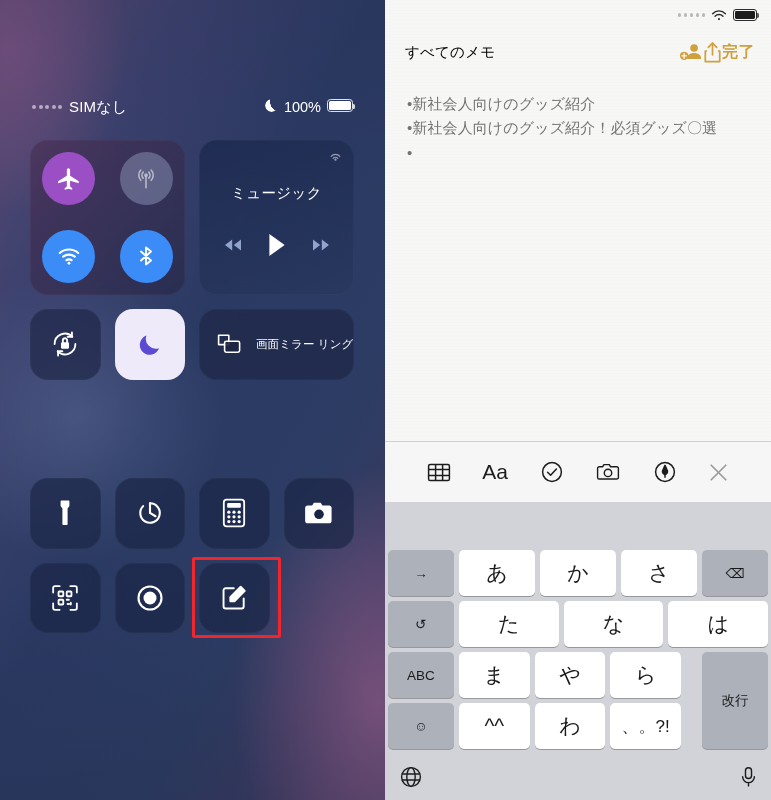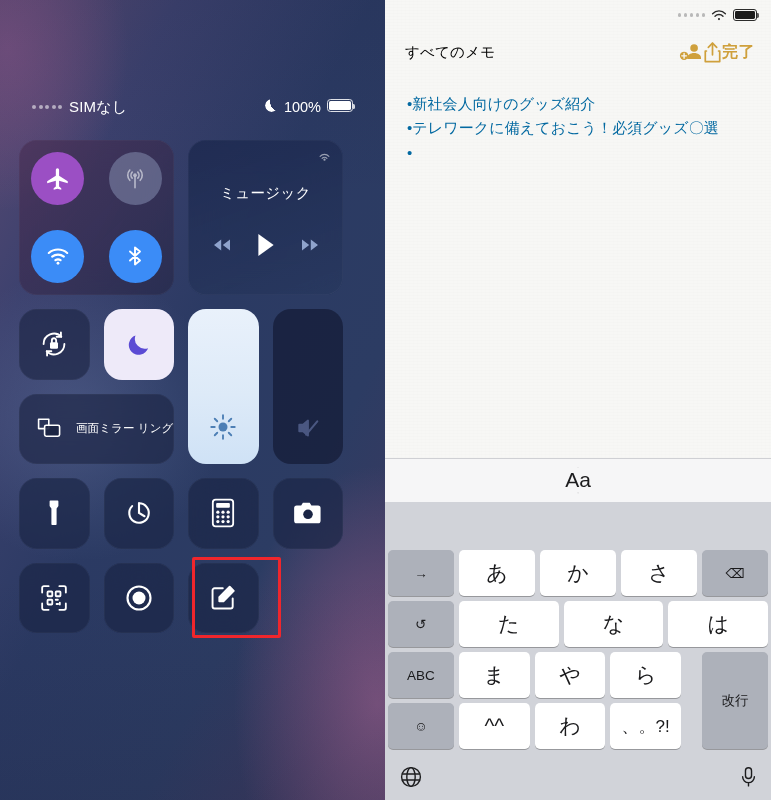--- a/index.html
+++ b/index.html
@@ -44,21 +44,21 @@
     background:#fff;
     -webkit-mask:radial-gradient(circle 10px at 115% 18%,transparent 99%,#000 100%);
             mask:radial-gradient(circle 10px at 115% 18%,transparent 99%,#000 100%);
   }
   .batt-pct{font-size:14.5px;}
   .batt{width:26px;height:13px;border:1.3px solid rgba(255,255,255,.85);border-radius:3.5px;position:relative;padding:1.3px;}
   .batt span{display:block;height:100%;width:100%;background:#fff;border-radius:1.6px;}
   .batt::after{content:"";position:absolute;right:-3.2px;top:3.6px;width:2px;height:5px;border-radius:0 1.5px 1.5px 0;background:rgba(255,255,255,.8);}
 
   
-  #cc-grid{position:absolute;top:140px;left:19px;width:325px;z-index:3;}
+  #cc-grid{position:absolute;top:140px;left:30px;width:325px;z-index:3;}
   .cc-row{display:flex;gap:14px;}
   .tile{
     background:rgba(28,36,66,.62);
     backdrop-filter:blur(16px);
     border-radius:18px;
     position:relative;overflow:hidden;
   }
   .tile::before{
     content:"";position:absolute;inset:0;border-radius:inherit;
     box-shadow:inset 0 0 0 .6px rgba(255,255,255,.055);
@@ -118,28 +118,28 @@
   .n-batt span{display:block;height:100%;width:100%;background:#1c1c1c;border-radius:1.4px;}
   .n-batt::after{content:"";right:-3px;top:3.2px;width:2px;height:4.6px;position:absolute;border-radius:0 1.4px 1.4px 0;background:rgba(40,40,40,.75);}
 
   #n-header{height:44px;display:flex;align-items:center;justify-content:space-between;padding:0 16px 0 20px;z-index:2;}
   #n-back{color:#000000;font-size:14.5px;letter-spacing:.2px;}
   .n-actions{display:flex;align-items:center;}
   #n-done{color:#cfa03c;font-size:16px;font-weight:bold;letter-spacing:.5px;}
 
   #n-title{padding:6px 22px 0;font-size:21px;font-weight:bold;color:#1d1d1f;letter-spacing:.5px;z-index:2;}
   #n-body{padding:18px 22px 0;z-index:2;}
-  .n-line{font-size:15px;color:#0369a1;line-height:1.62;letter-spacing:.1px;white-space:pre;}
+  .n-line{font-size:15px;color:#737373;line-height:1.62;letter-spacing:.1px;white-space:pre;}
 
   #n-spacer{flex:1;}
 
   
   #kb-toolbar{
-    height:44px;background:#f6f6f7;border-top:.8px solid #cfd0d4;
-    display:flex;align-items:center;justify-content:space-around;padding:8px 26px;z-index:2;flex-direction:column;
+    height:61px;background:#f6f6f7;border-top:.8px solid #cfd0d4;
+    display:flex;align-items:center;justify-content:space-around;padding:8px 26px;z-index:2;
   }
   #kb-candidates{height:44px;background:#d1d3d9;z-index:2;}
   #keyboard{background:#d1d3d9;padding:4px 3px 0;z-index:2;}
   .kb-row{display:flex;gap:5px;margin-bottom:5px;height:46px;}
   .key{
     border-radius:5px;display:flex;align-items:center;justify-content:center;
     font-size:21px;color:#1a1a1c;
     box-shadow:0 1px 0 rgba(0,0,0,.28);
   }
   .k-white{background:#fff;flex:1;}
@@ -220,21 +220,21 @@
             <path d="M2 1l14 10L2 21z"></path>
           </svg>
           <svg width="20" height="16" viewBox="0 0 24 20" fill="#8fa3cc">
             <path d="M2 3v14l9-7zM13 3v14l9-7z"></path>
           </svg>
         </div>
       </div>
     </div>
 
     <div class="cc-row" style="margin-bottom:14px;">
-      <div style="display:flex;flex-direction:column;gap:14px;">
+      <div style="display:flex;flex-direction:row;gap:14px;">
         <div style="display:flex;gap:14px;">
           <div class="tile tile-sq">
             <svg width="32" height="32" viewBox="0 0 24 24" fill="none" stroke="#fff" stroke-width="1.4" stroke-linecap="round">
               <path d="M4.2 12a7.8 7.8 0 0 1 13.3-5.5M19.8 12a7.8 7.8 0 0 1-13.3 5.5"></path>
               <path d="M17.2 3.4v3.2h-3.2M6.8 20.6v-3.2h3.2"></path>
               <rect x="9" y="10.6" width="6" height="5" rx="1" fill="#fff" stroke="none"></rect>
               <path d="M10.4 10.6V9.3a1.6 1.6 0 0 1 3.2 0v1.3"></path>
             </svg>
           </div>
           <div class="tile tile-sq tile-dnd-on">
@@ -366,21 +366,21 @@
           <path d="M5.6 6.6 10 2.2l4.4 4.4"></path>
         <path d="M3.6 10.4H2.4v11.2h15.2V10.4h-1.2"></path>
       </svg>
       <span id="n-done">完了</span>
     </div>
   </div>
 
 
   <div id="n-body">
     <div class="n-line">•新社会人向けのグッズ紹介</div>
-    <div class="n-line">•テレワークに備えておこう！必須グッズ〇選</div>
+    <div class="n-line">•新社会人向けのグッズ紹介！必須グッズ〇選</div>
     <div class="n-line">•</div>
   </div>
 
   <div id="n-spacer"></div>
 
   <div id="kb-toolbar">
     <svg width="24" height="21" viewBox="0 0 24 21" fill="none" stroke="#1c1c1e" stroke-width="1.5">
       <rect x="1.6" y="2.4" width="20.8" height="16.2" rx="1.6"></rect>
       <path d="M1.6 7.6h20.8M1.6 13.4h20.8M8.6 2.4v16.2M15.6 2.4v16.2"></path>
     </svg>

